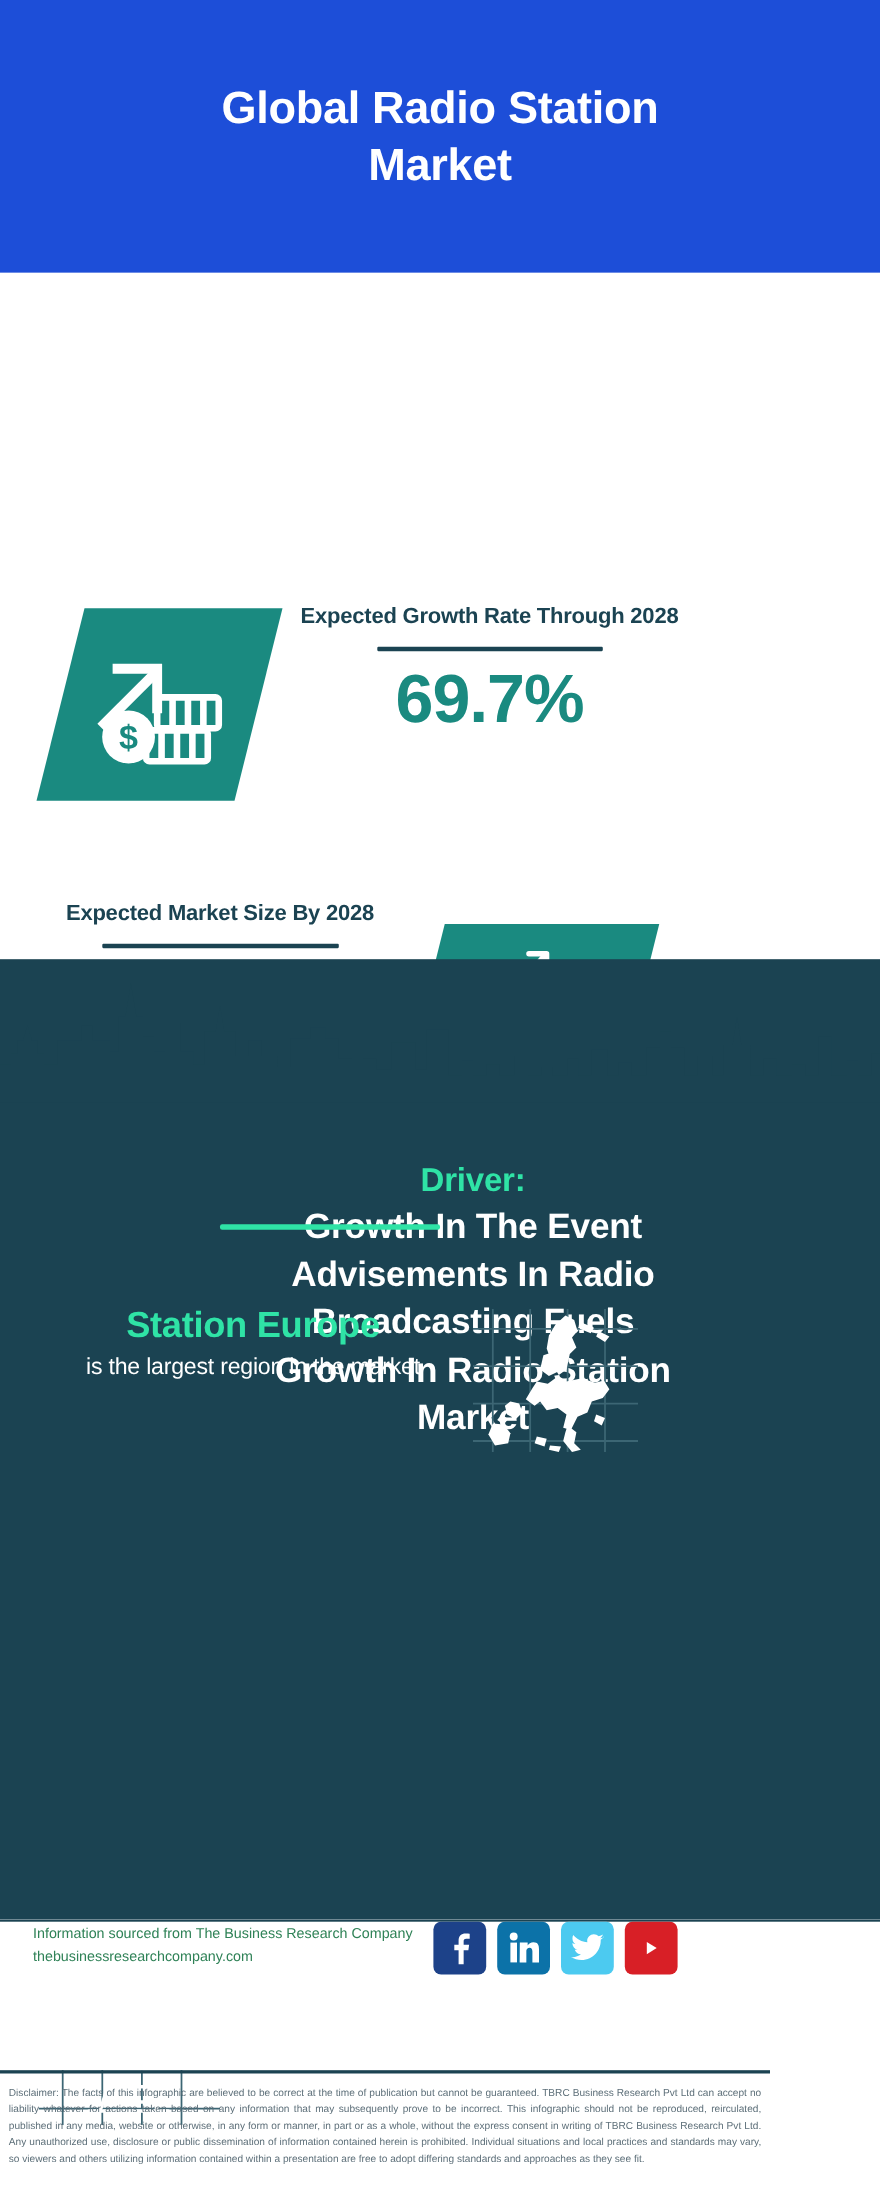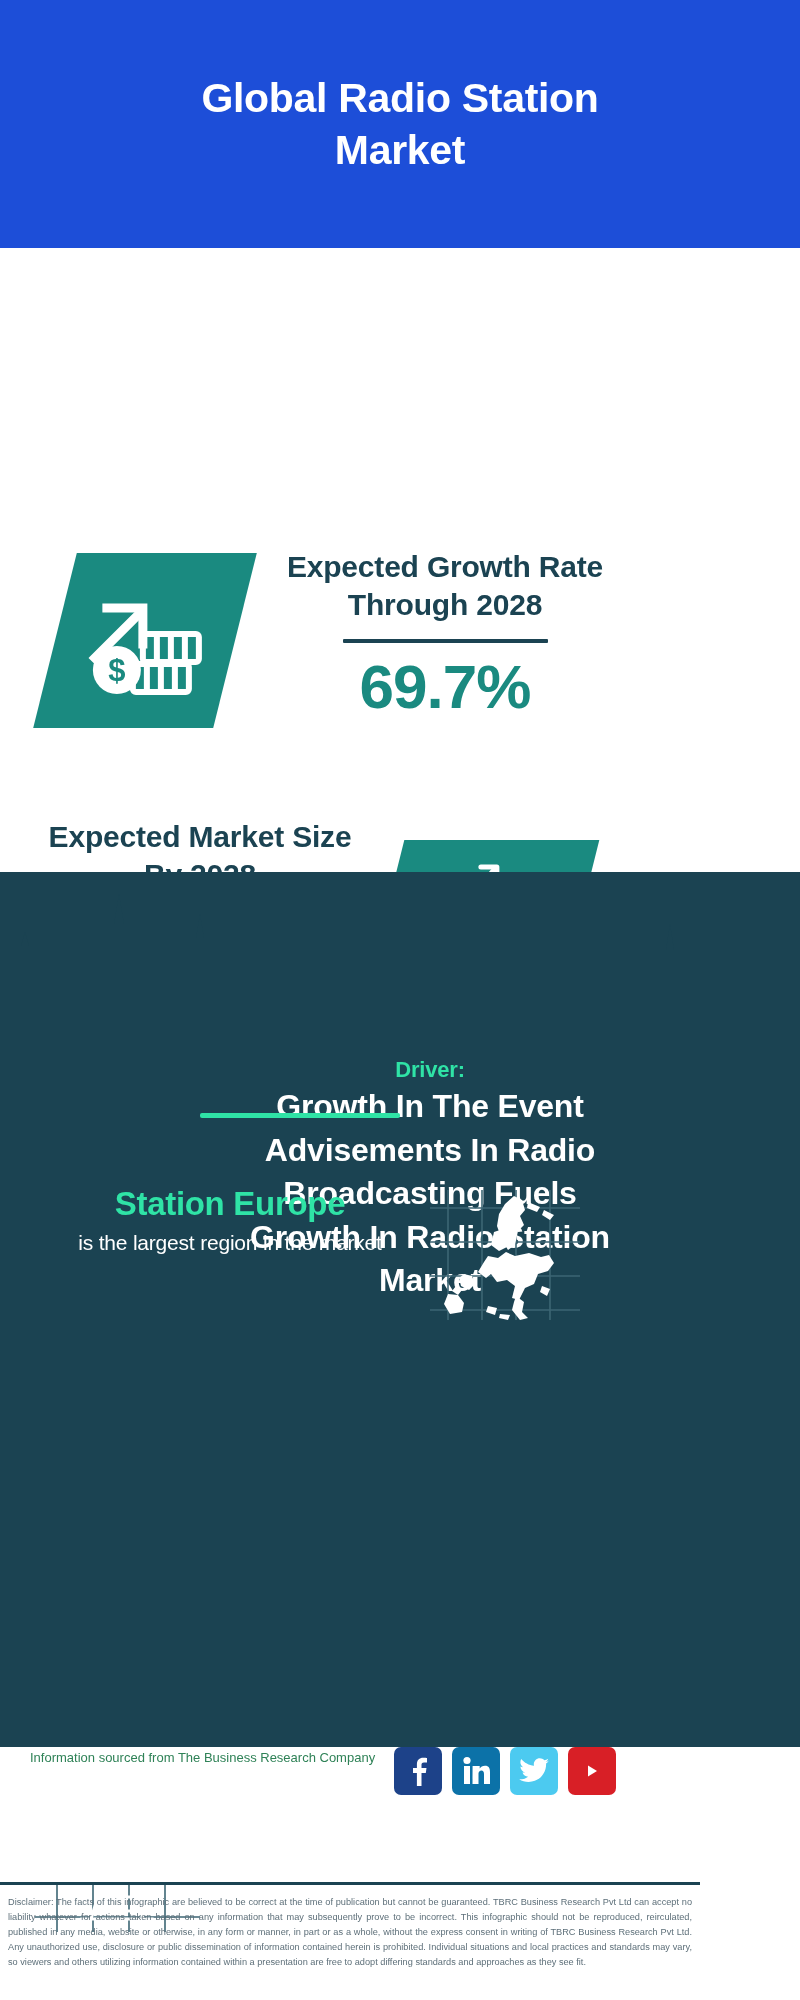--- a/index.html
+++ b/index.html
@@ -39,21 +39,21 @@
     display:flex; align-items:center; justify-content:center;
   }
   .tile > svg { transform: skewX(14deg); }
 
   .tile-growth { left:55px; top:305px; width:180px; height:175px; }
   .tile-size   { left:385px; top:592px; width:195px; height:155px; }
 
   
   .stat { position:absolute; text-align:center; }
   .stat-label {
-    font-size:30px; font-weight:bold; color:#1b4352;
+    font-size:20px; font-weight:bold; color:#1b4352;
     line-height:1.28; letter-spacing:-0.2px;
   }
   .stat-rule {
     width:205px; height:4px; background:#1b4352;
     margin:14px auto 10px auto; border-radius:1px;
   }
   .stat-value {
     font-size:62px; font-weight:bold; color:#1a8a80; letter-spacing:-1px;
     line-height:1.1;
   }
@@ -67,21 +67,21 @@
     position:absolute; left:0; top:872px;
     width:800px; height:873px;
     background:#1b4352;
   }
   .skyline { position:absolute; left:0; top:0; width:800px; height:130px; display:block; }
 
   .driver-block {
     position:absolute; left:230px; top:185px; width:400px; text-align:center;
   }
   .driver-heading {
-    color:#2fe3a6; font-size:22px; font-weight:bold; letter-spacing:-0.2px;
+    color:#2fe3a6; font-size:30px; font-weight:bold; letter-spacing:-0.2px;
   }
   .driver-text {
     color:#ffffff; font-size:32px; font-weight:bold;
     line-height:1.36; margin-top:2px; letter-spacing:-0.2px;
   }
   .green-rule {
     position:absolute; left:200px; top:1113px;
     width:200px; height:5px; background:#2fe3a6; border-radius:2px;
   }
 
@@ -245,20 +245,21 @@
     <path d="M18 104 l10 1 6 8 -2 9 -12 2 -6-10 z"></path>
     <path d="M86 106 l8 6 -2 10 6 6 -8 2 -8-10 2-8 z"></path>
     <path d="M58 116 l9 2 -2 7 -9-3 z M70 124 l10 1 -2 5 -9-2 z"></path>
     <path d="M112 96 l8 3 -3 7 -7-4 z"></path>
   </g>
 </svg>
 
 <div class="footer">
   <div class="footer-src">
     <div>Information sourced from The Business Research Company</div>
+    <div>thebusinessresearchcompany.com</div>
   </div>
   <div class="socials">
     <div class="social s-fb">
       <svg width="26" height="30" viewBox="0 0 26 30">
           <path fill="#ffffff" d="M16.5 30V17h4.3l.7-5h-5V8.8c0-1.4.4-2.4 2.5-2.4H22V2c-.5-.1-2-.2-3.8-.2-3.8 0-6.3 2.3-6.3 6.5V12H8v5h3.9v13z"></path>
         </svg>
     </div>
     <div class="social s-li">
       <svg width="28" height="30" viewBox="0 0 28 30">
           <g fill="#ffffff">

